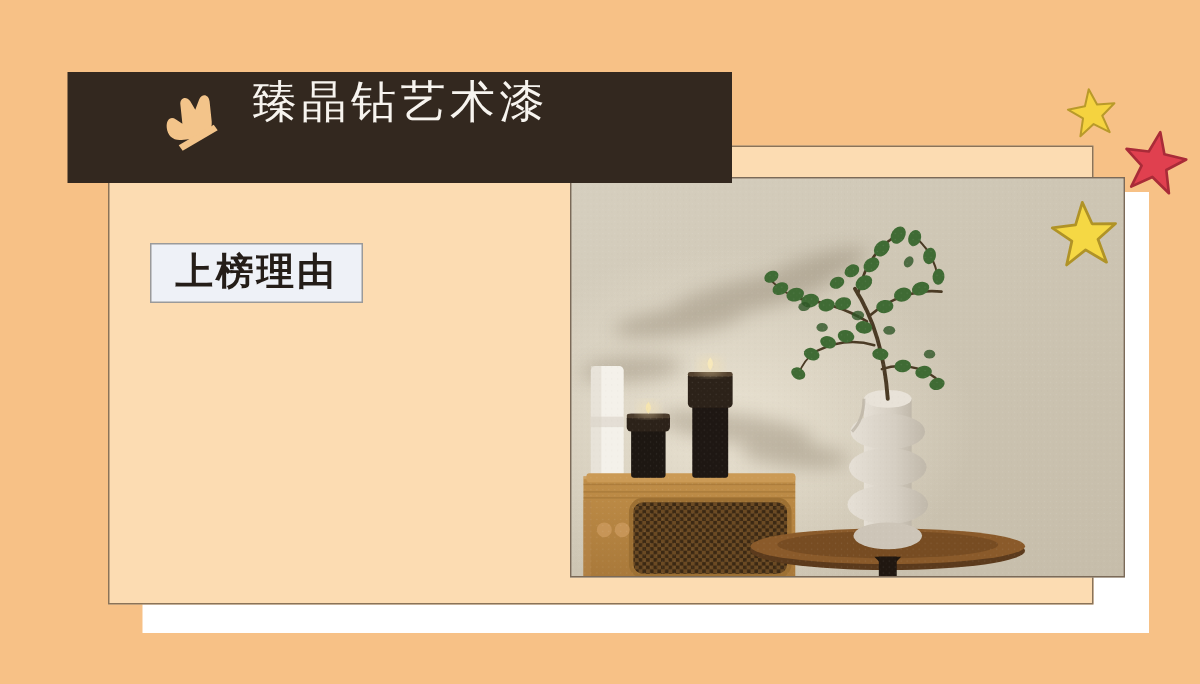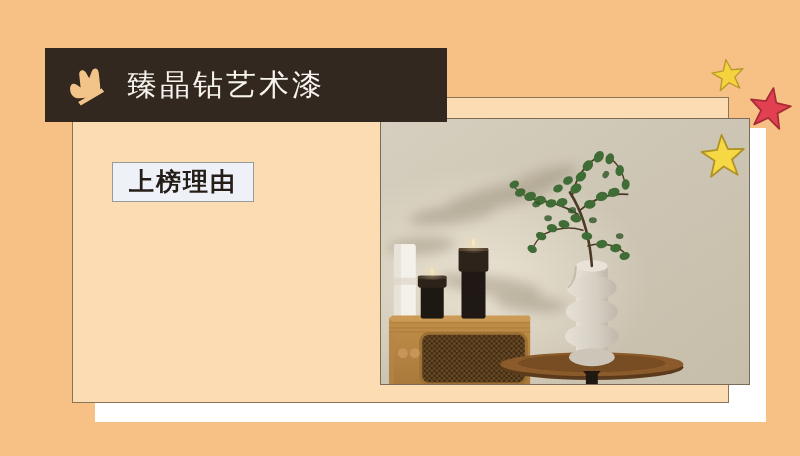--- a/index.html
+++ b/index.html
@@ -22,42 +22,42 @@
     position:absolute;left:72px;top:97px;width:657px;height:306px;
     background:#fcdcb2;
     border:1.5px solid #8a7358;
     box-sizing:border-box;
   }
 
   
   .title-bar{
     position:absolute;left:45px;top:48px;width:402px;height:74px;
     background:#33281f;
-    display:flex;align-items:center;
+    display:flex;padding-left:41px;
   }
   .crown-wrap{
     width:62px;height:62px;margin-left:14px;margin-top:2px;
     display:flex;align-items:center;justify-content:center;flex:none;
   }
   .title-text{
     color:#f7f4ef;font-size:30px;letter-spacing:3px;
     margin-left:6px;white-space:nowrap;font-weight:400;
   }
 
   
   .photo{
     position:absolute;left:380px;top:118px;width:370px;height:267px;
     border:1px solid #7b6a58;box-sizing:border-box;overflow:hidden;
     background:#d2cabb;
   }
   .photo svg{display:block;width:100%;height:100%;}
 
   
   .badge{
-    position:absolute;left:112px;top:162px;
+    position:absolute;left:100px;top:162px;
     padding:4px 16px 6px 16px;
     background:#eef1f7;
     border:1.5px solid #9a9a9a;
     box-sizing:border-box;
   }
   .badge-text{
     font-size:25px;color:#241d18;font-weight:700;letter-spacing:2px;
     line-height:1.12;white-space:nowrap;
   }
 

